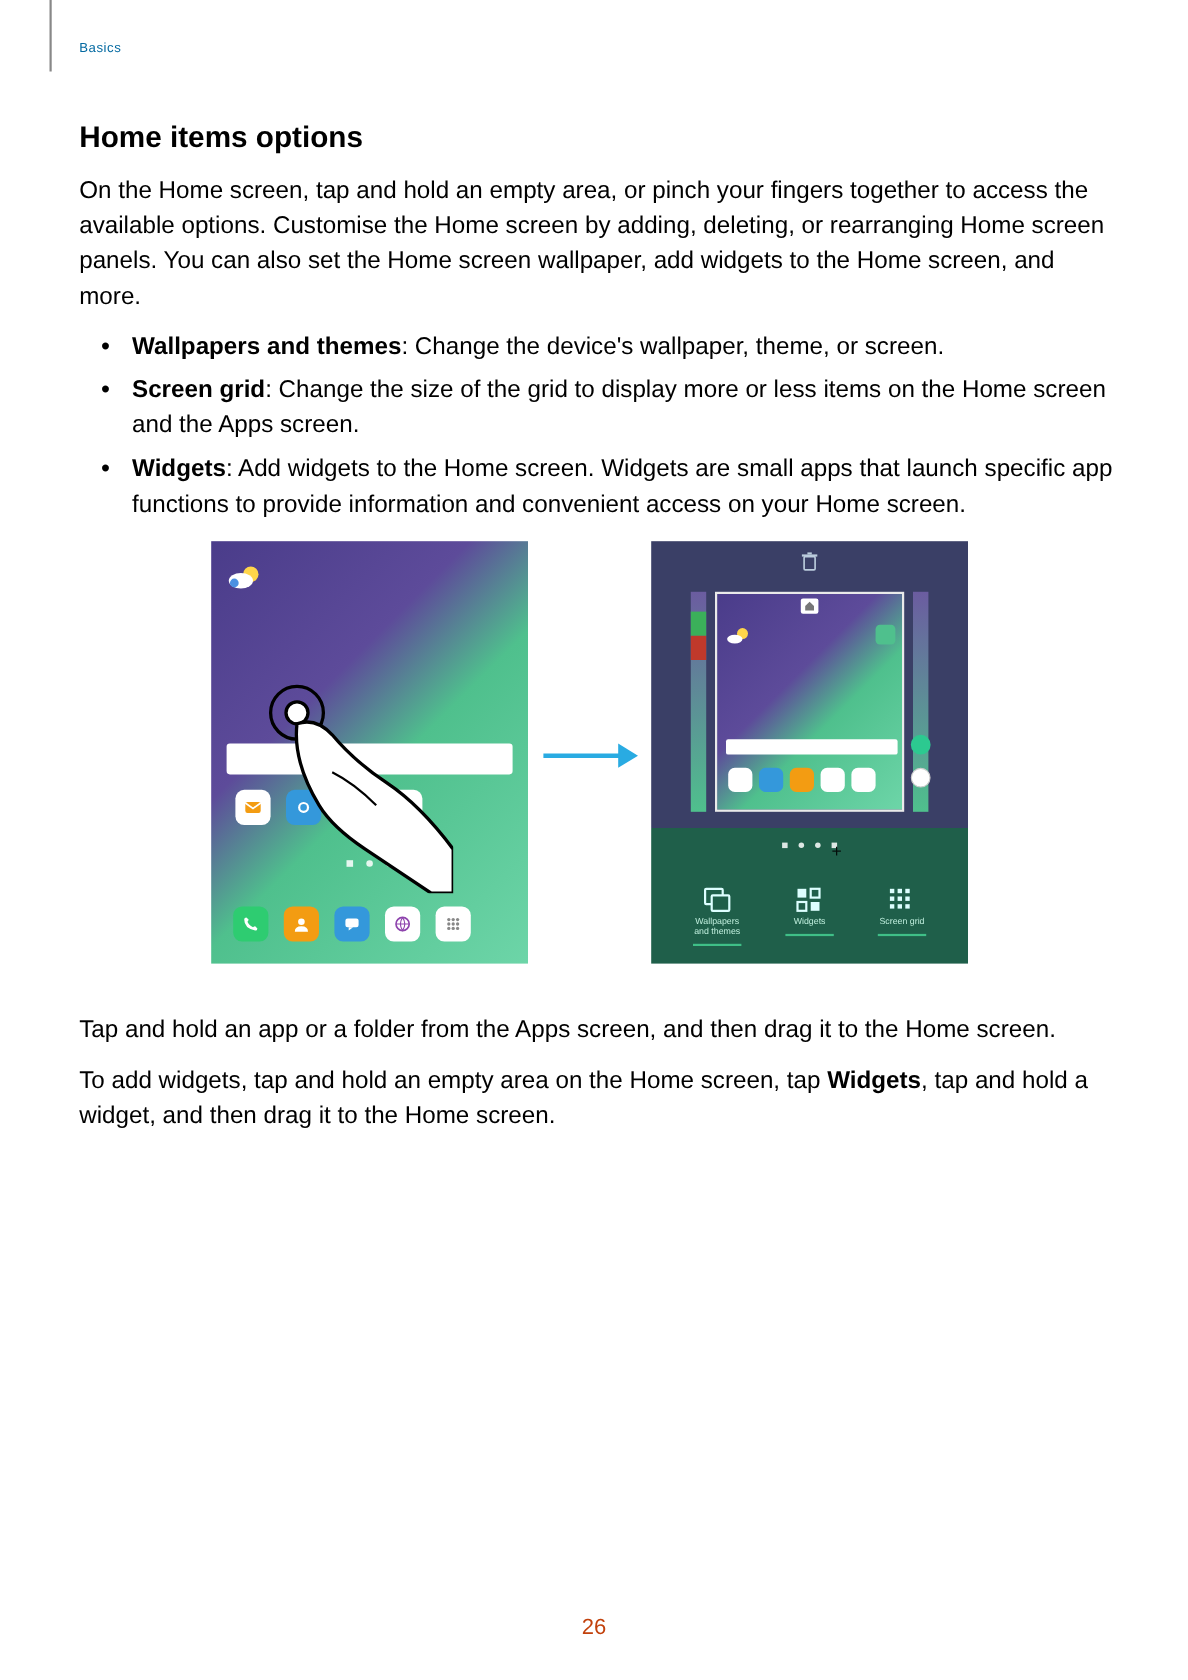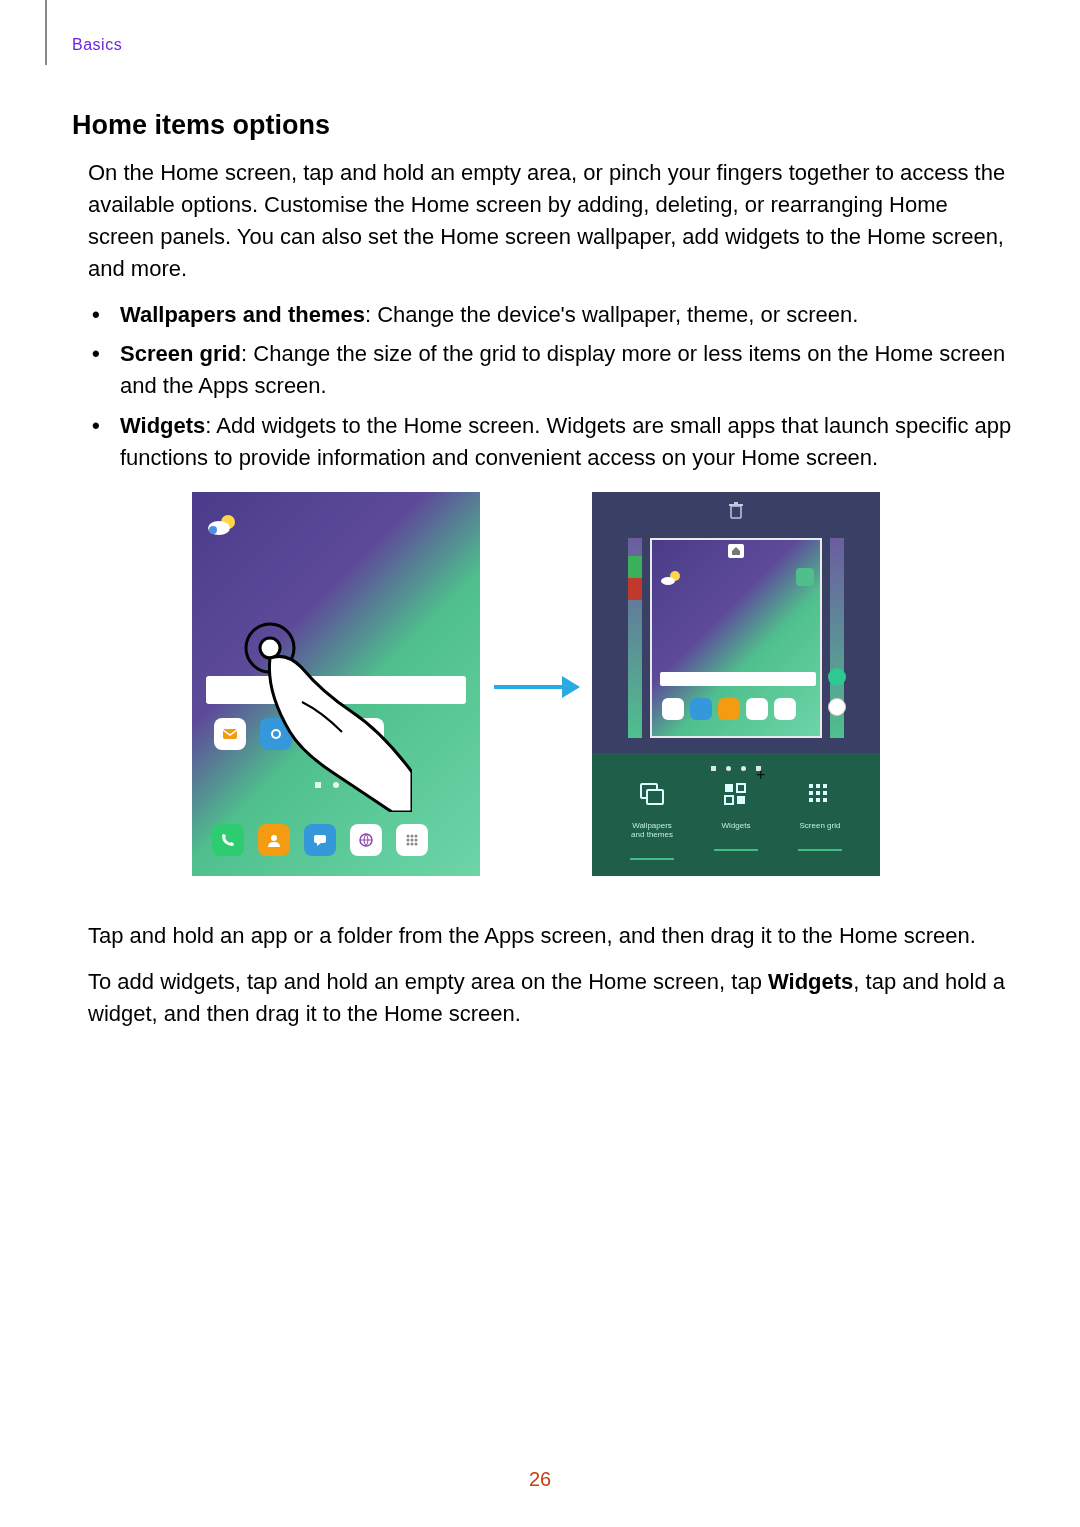--- a/index.html
+++ b/index.html
@@ -16,42 +16,41 @@
     left: 45px;
     top: 0;
     width: 2px;
     height: 65px;
     background: #888;
   }
   .header-section {
     position: absolute;
     left: 72px;
     top: 36px;
-    font-size: 16px;
-    color: #6d28d9;
+    font-size: 12px;
+    color: #0369a1;
     letter-spacing: 0.5px;
   }
   .content {
     position: absolute;
     left: 72px;
     top: 110px;
     width: 940px;
   }
   h2.section-heading {
     font-size: 27px;
     font-weight: bold;
     color: #000;
     margin-bottom: 16px;
     margin-top: 0;
   }
   p.body-text {
     font-size: 22px;
     line-height: 1.45;
     margin-bottom: 14px;
-    margin-left: 16px;
   }
   ul.bullet-list {
     list-style: none;
     margin: 6px 0 18px 0;
   }
   ul.bullet-list li {
     font-size: 22px;
     line-height: 1.45;
     padding-left: 48px;
     position: relative;
@@ -161,21 +160,21 @@
   .side-stub.left-stub::after{content:"";position:absolute;top:40px;left:0;width:14px;height:22px;background:#c0392b;}
   .side-stub.right-stub{left:238px;}
   .right-stub .bubble1{position:absolute;top:130px;left:-2px;width:18px;height:18px;border-radius:50%;background:#2cc990;}
   .right-stub .bubble2{position:absolute;top:160px;left:-2px;width:18px;height:18px;border-radius:50%;background:#fff;border:1px solid #ccc;}
   .right-nav-dots{position:absolute;top:274px;left:50%;transform:translateX(-50%);display:flex;gap:10px;}
   .right-nav-dots span{width:5px;height:5px;background:#fff;opacity:.85;}
   .opt-row{
     position:absolute; bottom:16px; left:18px; right:18px;
     display:flex; justify-content:space-around;
   }
-  .opt-item{display:flex;flex-direction:column;align-items:center;gap:16px;}
+  .opt-item{display:flex;flex-direction:column;align-items:center;gap:4px;}
   .opt-item .oi-icon{width:26px;height:24px;}
   .opt-item .oi-label{font-size:8px;color:#bfeedd;text-align:center;line-height:1.1;white-space:pre;}
   .opt-item .oi-underline{width:44px;height:2px;background:#3fbf87;margin-top:2px;}
   .page-number{
     position:absolute;
     left:50%; transform:translateX(-50%);
     bottom:36px;
     font-size:20px;
     color:#c2410c;
   }

